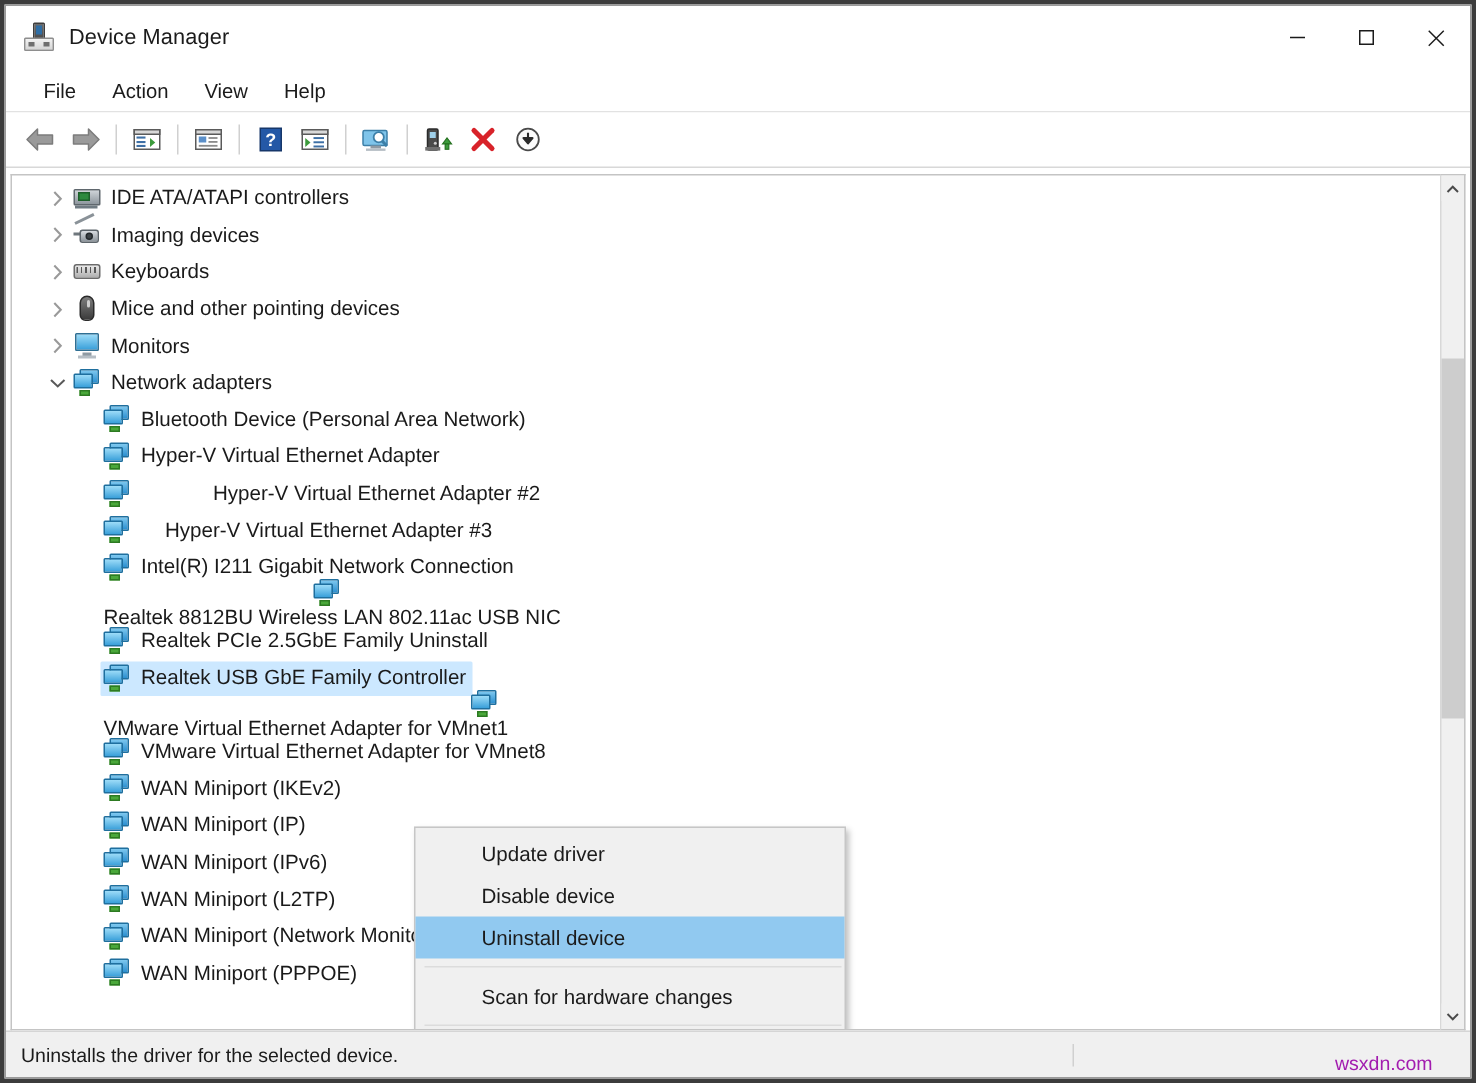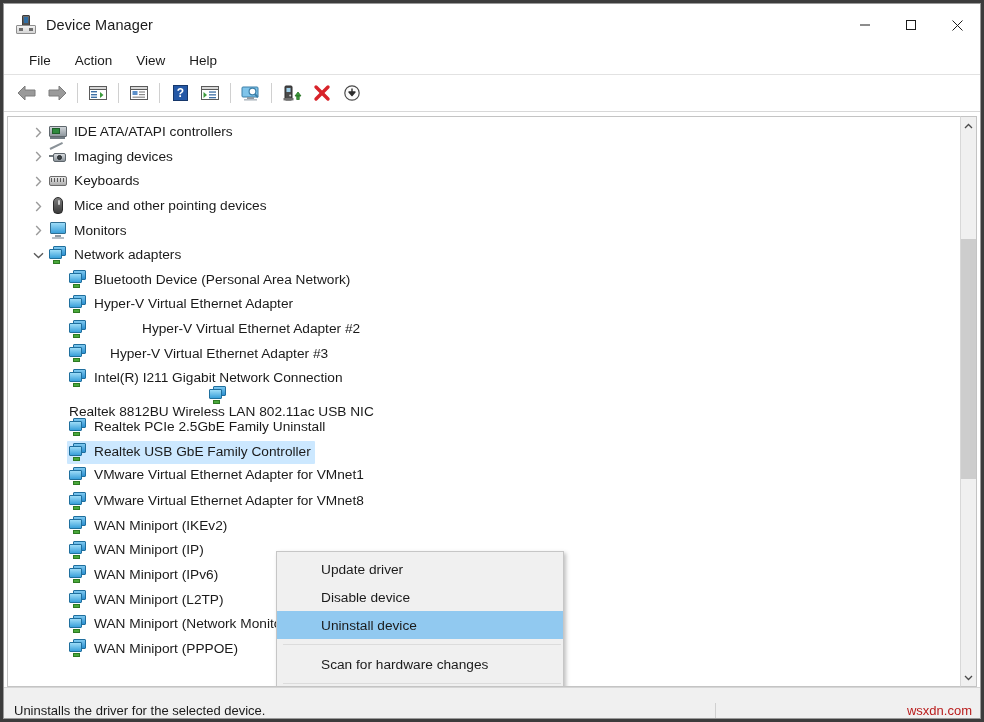--- a/index.html
+++ b/index.html
@@ -188,30 +188,30 @@
     position:absolute;left:0;width:15px;height:17px;
     display:flex;align-items:center;justify-content:center;background:#f0f0f0;
   }
   .sb-up{top:0;}
   .sb-down{bottom:0;}
   .sb-thumb{
     position:absolute;left:0;width:15px;background:#cdcdcd;
   }
   
   .statusbar{
-    height:30px;flex:0 0 30px;display:flex;align-items:flex-end;
+    height:30px;flex:0 0 30px;display:flex;align-items:center;
     background:#f0f0f0;border-top:1px solid #d5d5d5;
   }
   .sb-cell{
     display:flex;align-items:center;font-size:13px;color:#1b1b1b;
     padding-left:10px;box-sizing:border-box;
   }
   .sb-main{flex:0 0 712px;border-right:1px solid #d0d0d0;}
   .sb-mid{flex:0 0 155px;border-right:1px solid #d0d0d0;}
-  .sb-end{flex:1 1 auto;justify-content:flex-end;padding-right:8px;color:#b91c1c;font-size:13px;margin-top:10px;}
+  .sb-end{flex:1 1 auto;justify-content:flex-end;padding-right:25px;color:#a21caf;font-size:13px;margin-top:10px;}
   
   .ctxmenu{
     position:absolute;left:268px;top:434px;width:288px;
     background:#f0f0f0;border:1px solid #c6c6c6;
     box-shadow:2px 2px 4px rgba(0,0,0,.25);
     padding:3px 0;z-index:50;box-sizing:border-box;
   }
   .ctx-item{
     height:28px;display:flex;align-items:center;
     font-size:13.7px;color:#1b1b1b;padding-left:44px;
@@ -537,21 +537,21 @@
                   <span class="back"></span>
                   <span class="stand"></span>
                   <span class="front"></span>
                 </span>
                 <span>Realtek USB GbE Family Controller</span>
               </span>
             </span>
           </div>
           <div class="row">
             <span class="indent-2" style="display:flex;align-items:center;">
-              <span class="label-hit" style="display:flex;align-items:flex-start;">
+              <span class="label-hit" style="display:flex;align-items:flex-end;flex-direction:column;">
                 <span class="dev-icon ico-net">
                   <span class="back"></span>
                   <span class="stand"></span>
                   <span class="front"></span>
                 </span>
                 <span>VMware Virtual Ethernet Adapter for VMnet1</span>
               </span>
             </span>
           </div>
           <div class="row">

